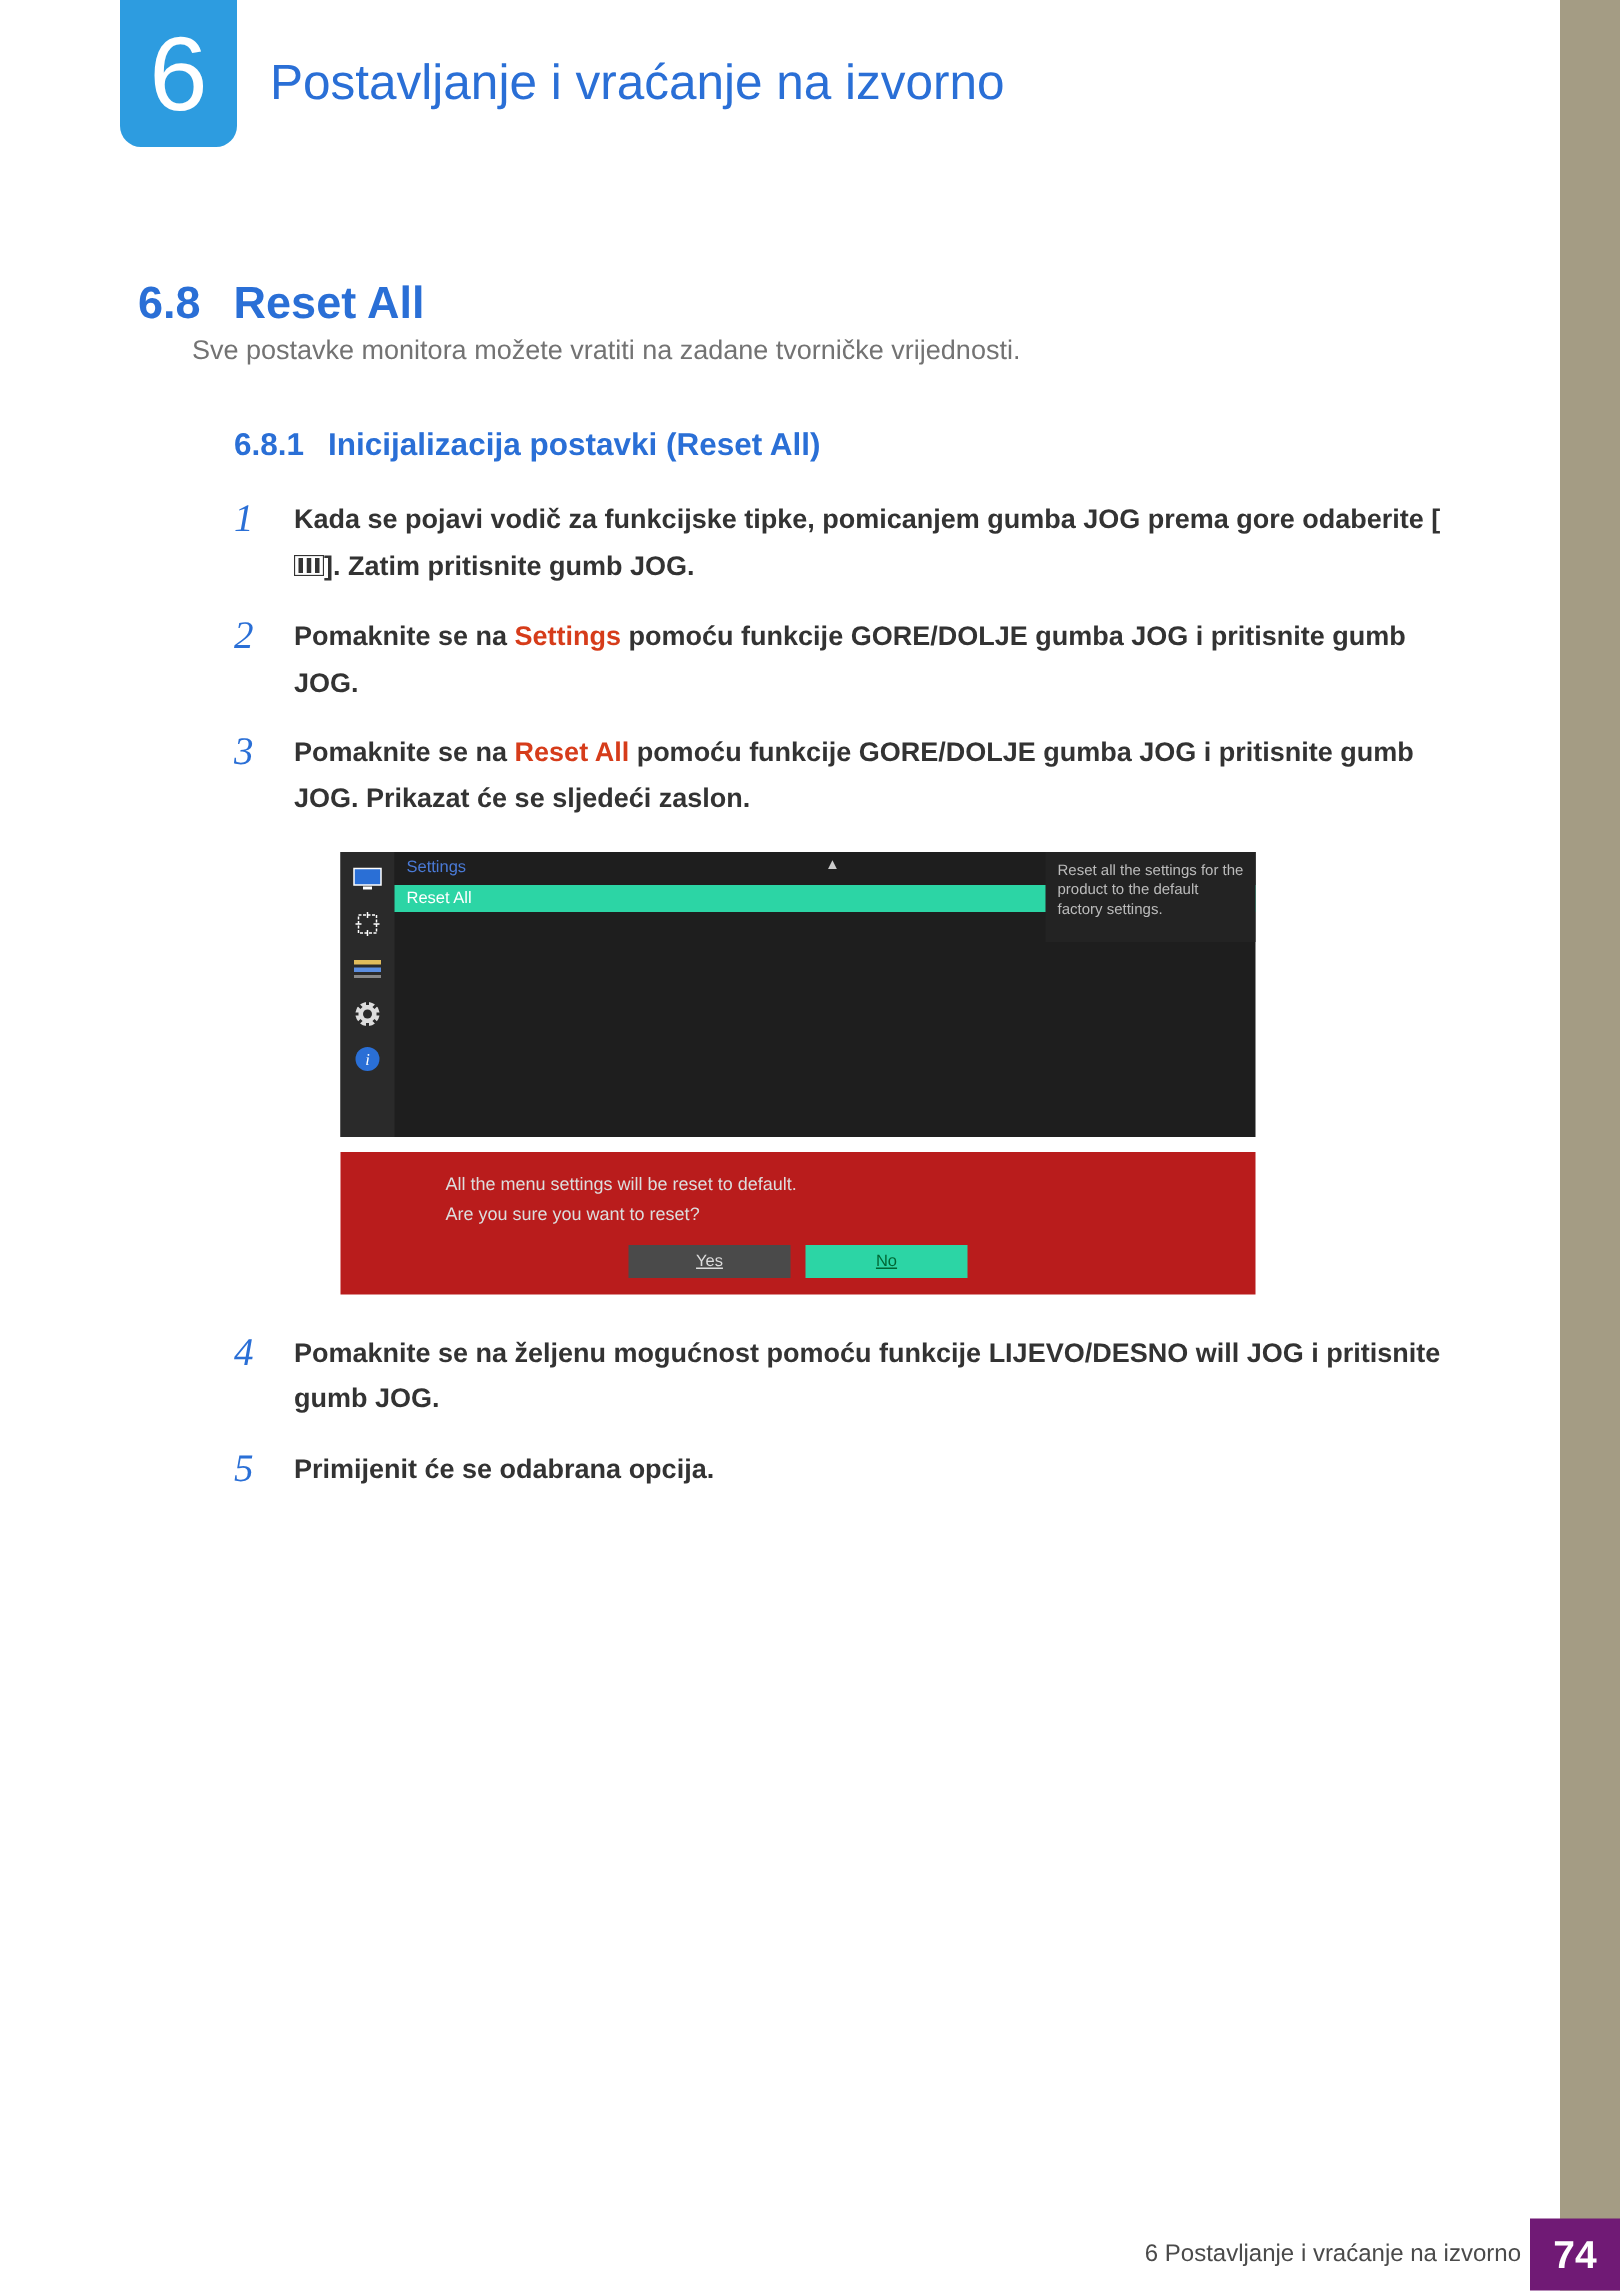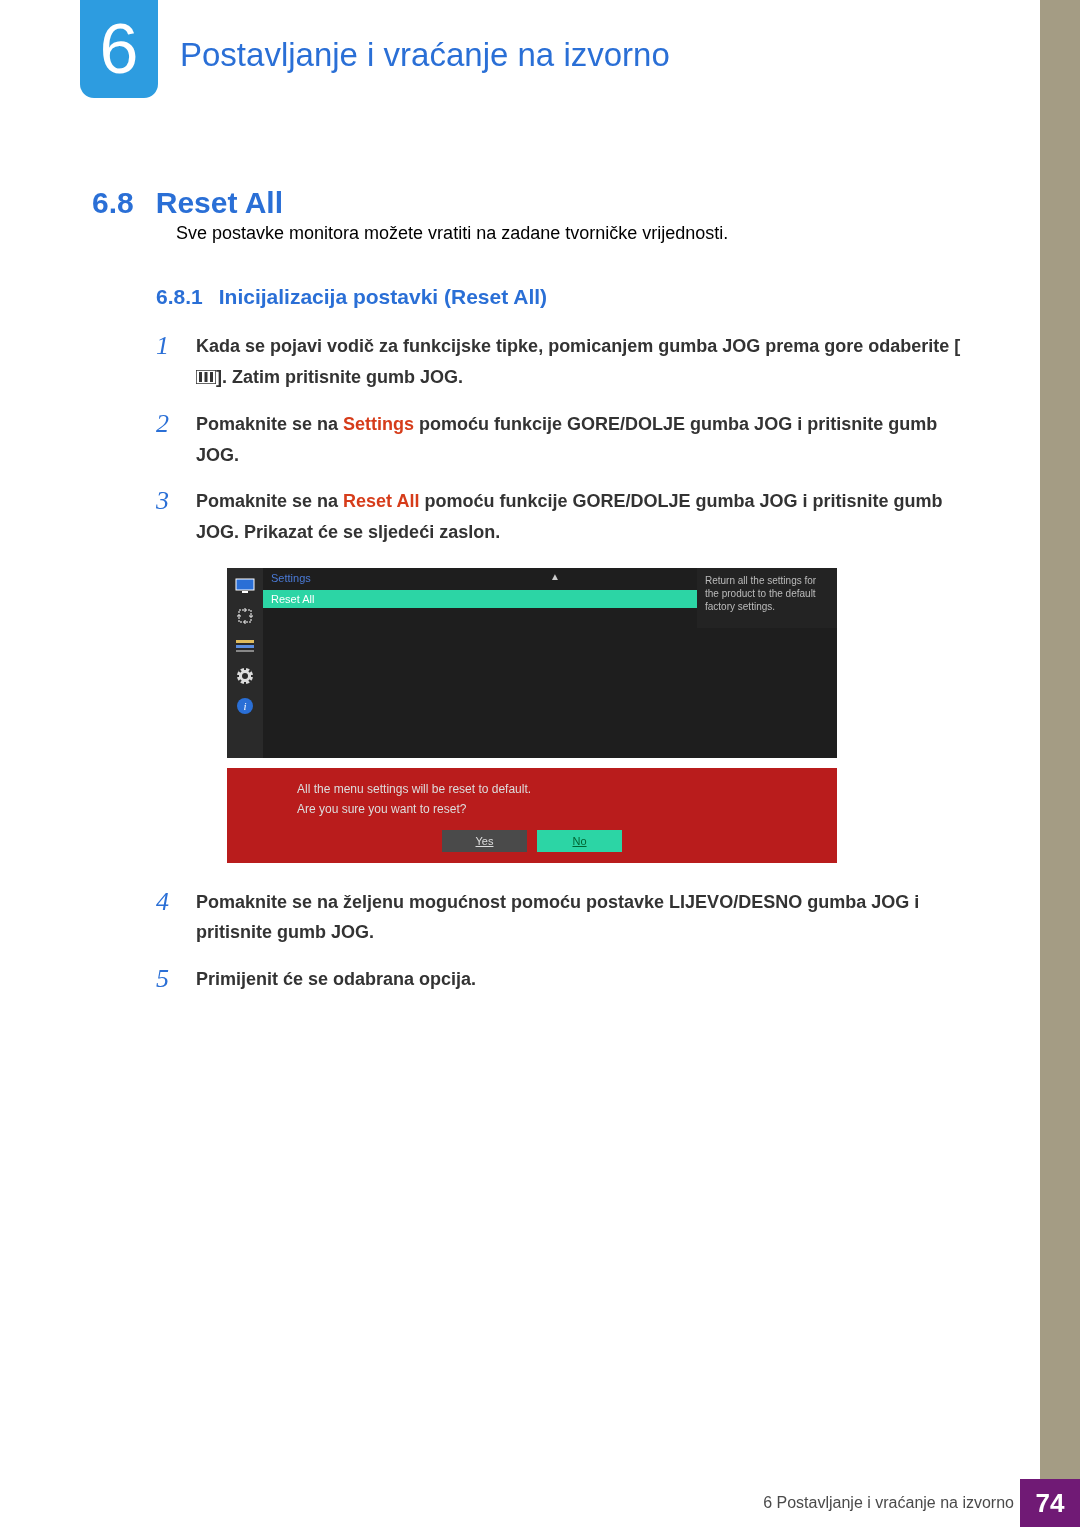--- a/index.html
+++ b/index.html
@@ -39,23 +39,23 @@
   }
   .content {
     position: absolute;
     top: 186px; left: 92px;
     width: 880px;
   }
   .sec-row { display: flex; gap: 22px; }
   .sec-num { color: #2a6fd6; font-size: 30px; font-weight: 700; }
   .sec-title { color: #2a6fd6; font-size: 30px; font-weight: 700; }
   .intro {
-    color: #000000;
+    color: #737373;
     font-size: 18px;
-    margin-left: 84px;
+    margin-left: 36px;
     margin-bottom: 38px;
     line-height: 1.5;
   }
   .subsec-row { display: flex; gap: 16px; margin-left: 64px; margin-bottom: 22px; }
   .subsec-num { color: #2a6fd6; font-size: 21px; font-weight: 700; }
   .subsec-title { color: #2a6fd6; font-size: 21px; font-weight: 700; }
   .step-list { margin-left: 64px; }
   .step { display: flex; gap: 20px; margin-bottom: 16px; }
   .step-num { color: #2a6fd6; font-size: 26px; font-style: italic; font-family: Georgia, serif; min-width: 20px; }
   .step-text { color: #333; font-size: 18px; line-height: 1.7; font-weight: bold; }
@@ -85,21 +85,21 @@
     background:#232323; color:#bbb; font-size:10px; padding:6px 8px;
     line-height:1.3;
   }
   .osd2 {
     width:610px; height:95px; background:#b91c1c;
     margin-top:10px; padding:14px 70px 10px;
     color:#ddd; font-size:12px;
     position:relative;
   }
   .osd2-btns { display:flex; gap:10px; margin-top:14px; justify-content:center;}
-  .osd-btn { width:85px; height:22px; font-size:11px; display:flex; align-items:center; justify-content:center;text-decoration:underline; }
+  .osd-btn { width:108px; height:22px; font-size:11px; display:flex; align-items:center; justify-content:center;text-decoration:underline; }
   .btn-yes { background:#4a4a4a; color:#ddd; }
   .btn-no  { background:#2cd5a5; color:#063; }
 
   
   .footer {
     position:absolute; bottom:0; left:0; right:0;
     height:48px; display:flex; justify-content:flex-end; align-items:stretch;
   }
   .footer-text {
     color:#4a4a4a; font-size:16px; display:flex; align-items:center;
@@ -194,37 +194,37 @@
               <text x="9" y="13" text-anchor="middle" fill="#fff" font-size="11" font-family="Georgia" font-style="italic">i</text>
             </svg>
           </div>
       </div>
       <div class="osd-main">
         <div class="osd-top">
           <span>Settings</span>
           <span class="arrow">▲</span>
         </div>
         <div class="osd-hl">Reset All</div>
-        <div class="osd-help">Return all the settings for the product to the default factory settings.</div>
+        <div class="osd-help">Reset all the settings for the product to the default factory settings.</div>
       </div>
     </div>
     <div class="osd2">
       <div>All the menu settings will be reset to default.</div>
       <div style="margin-top:6px">Are you sure you want to reset?</div>
       <div class="osd2-btns">
         <div class="osd-btn btn-yes">Yes</div>
         <div class="osd-btn btn-no">No</div>
       </div>
     </div>
   </div>
 
   <div class="step-list">
     <div class="step">
       <div class="step-num">4</div>
-      <div class="step-text">Pomaknite se na željenu mogućnost pomoću postavke LIJEVO/DESNO gumba JOG i pritisnite gumb JOG.</div>
+      <div class="step-text">Pomaknite se na željenu mogućnost pomoću funkcije LIJEVO/DESNO will JOG i pritisnite gumb JOG.</div>
     </div>
     <div class="step">
       <div class="step-num">5</div>
       <div class="step-text">Primijenit će se odabrana opcija.</div>
     </div>
   </div>
 </div>
 
 <div class="footer">
   <div class="footer-text">6 Postavljanje i vraćanje na izvorno</div>

